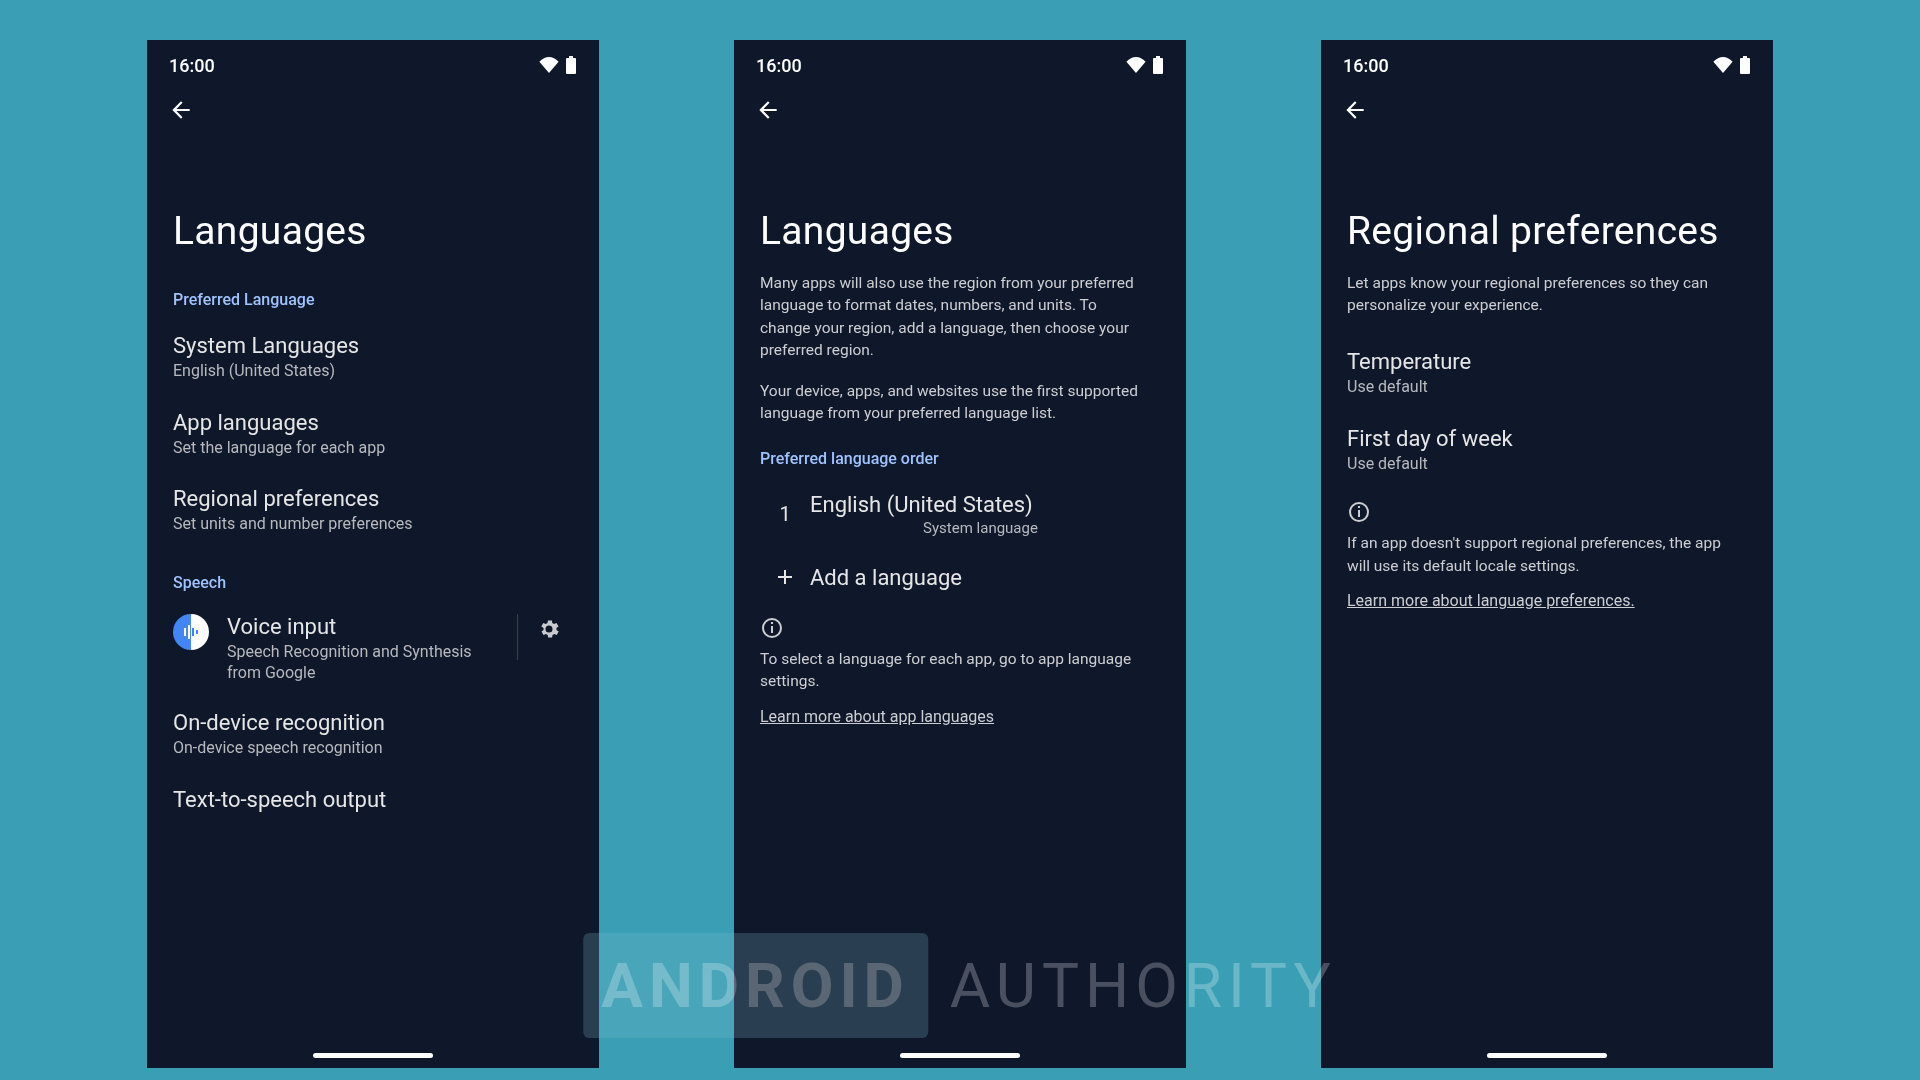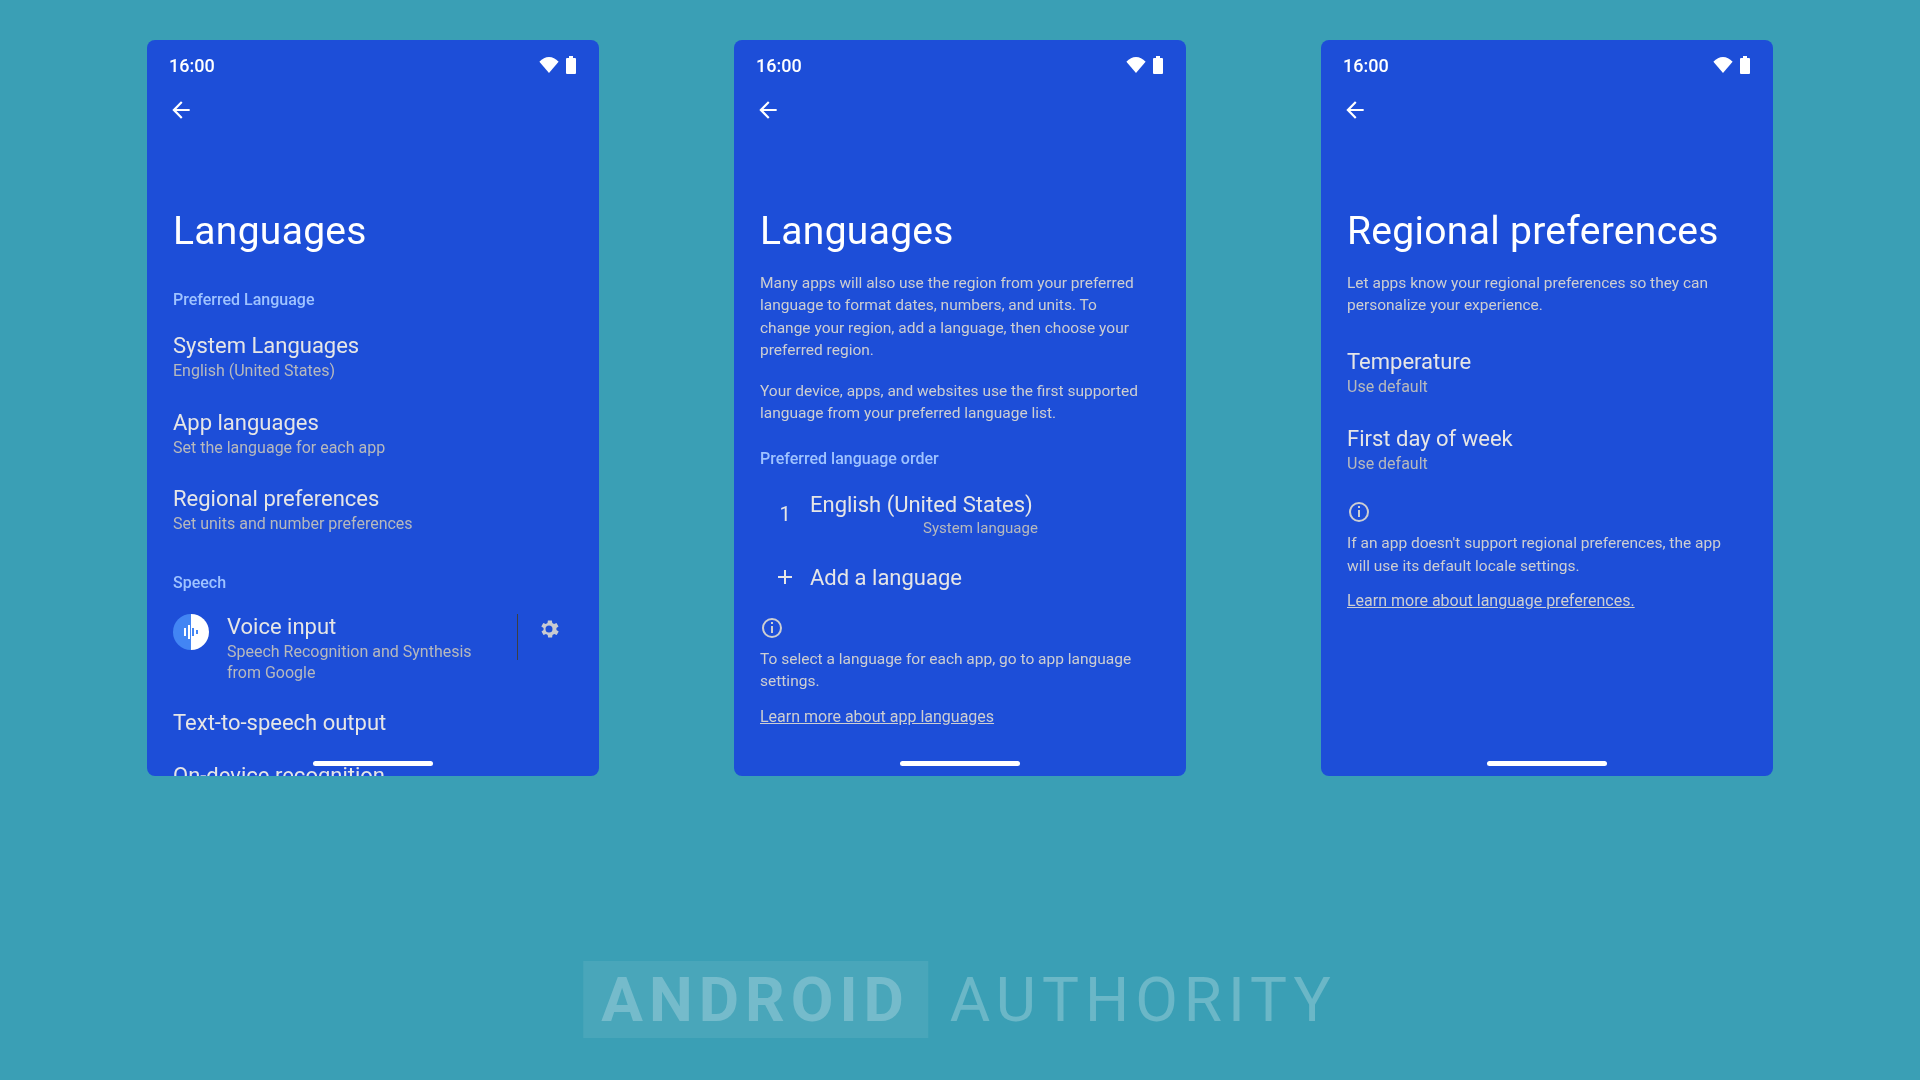--- a/index.html
+++ b/index.html
@@ -17,23 +17,23 @@
     height: 1080px;
     display: flex;
     justify-content: center;
     align-items: flex-start;
     gap: 135px;
     padding-top: 40px;
     box-sizing: border-box;
   }
   .phone {
     width: 452px;
-    height: 736px;
-    background: #1d4ed8;
-    border-radius: 8px;
+    height: 1028px;
+    background: #0f172a;
+    border-radius: 0px;
     position: relative;
     color: #e6e6e6;
     overflow: hidden;
   }
   .statusbar {
     height: 38px;
     display: flex;
     align-items: center;
     justify-content: space-between;
     padding: 6px 22px 0 22px;
@@ -136,22 +136,22 @@
     gap: 22px;
     opacity: 0.45;
     pointer-events: none;
   }
   .wm-android {
     font-size: 62px;
     font-weight: 700;
     letter-spacing: 6px;
     color: rgba(255,255,255,0.6);
     background: rgba(120,185,200,0.55);
-    padding: 2px 18px;
-    border-radius: 0;
+    padding: 16px 18px;
+    border-radius: 6px;
   }
   .wm-authority {
     font-size: 62px;
     font-weight: 400;
     letter-spacing: 6px;
     color: rgba(255,255,255,0.55);
   }
   svg { display:block; }
 </style>
 </head>
@@ -222,26 +222,26 @@
         </div>
         <div class="divider-v"></div>
         <div class="gear-btn">
           <svg width="24" height="24" viewBox="0 0 24 24">
               <path fill="#c9cbd0" d="M19.4 13a7.5 7.5 0 0 0 0-2l2.1-1.6-2-3.4-2.5 1a7.4 7.4 0 0 0-1.7-1l-.4-2.6h-4l-.4 2.6a7.4 7.4 0 0 0-1.7 1l-2.5-1-2 3.4L6.6 11a7.5 7.5 0 0 0 0 2l-2.1 1.6 2 3.4 2.5-1c.5.4 1.1.7 1.7 1l.4 2.6h4l.4-2.6c.6-.3 1.2-.6 1.7-1l2.5 1 2-3.4Zm-7.4 2.5A3.5 3.5 0 1 1 15.5 12 3.5 3.5 0 0 1 12 15.5Z"></path>
             </svg>
         </div>
       </div>
 
       <div class="item">
-        <div class="item-title">Text-to-speech output</div>
-      </div>
-
-      <div class="item">
         <div class="item-title">On-device recognition</div>
         <div class="item-sub">On-device speech recognition</div>
+      </div>
+
+      <div class="item">
+        <div class="item-title">Text-to-speech output</div>
       </div>
     </div>
     <div class="nav-pill"></div>
   </div>
 
   <div class="phone">
     <div class="statusbar">
       <span>16:00</span>
       <div class="status-right">
         <span>

